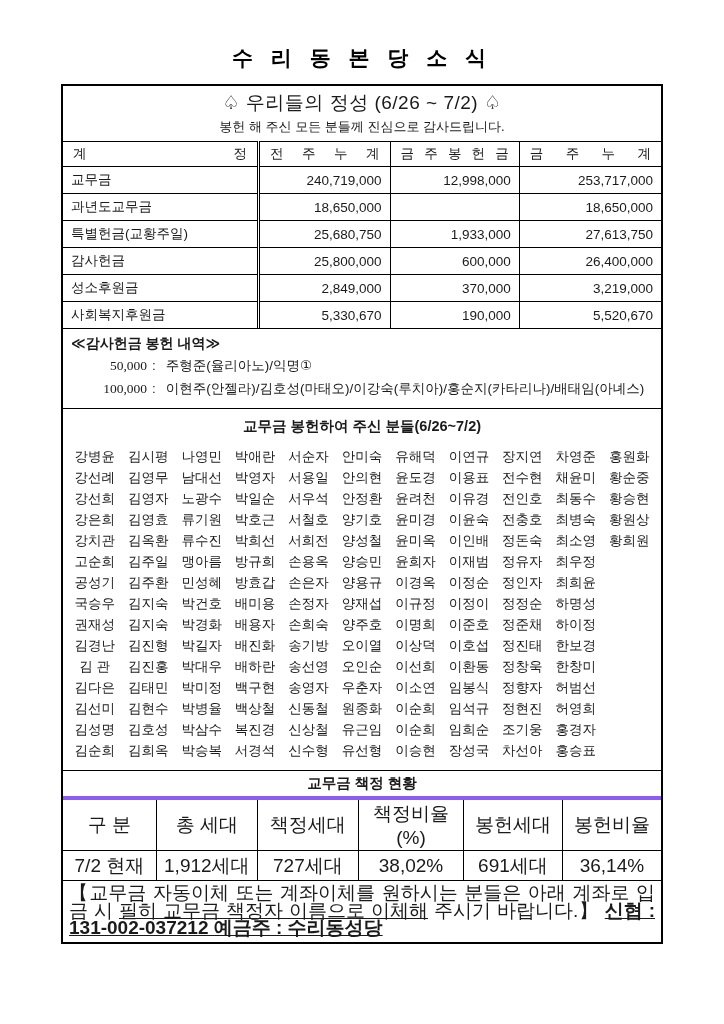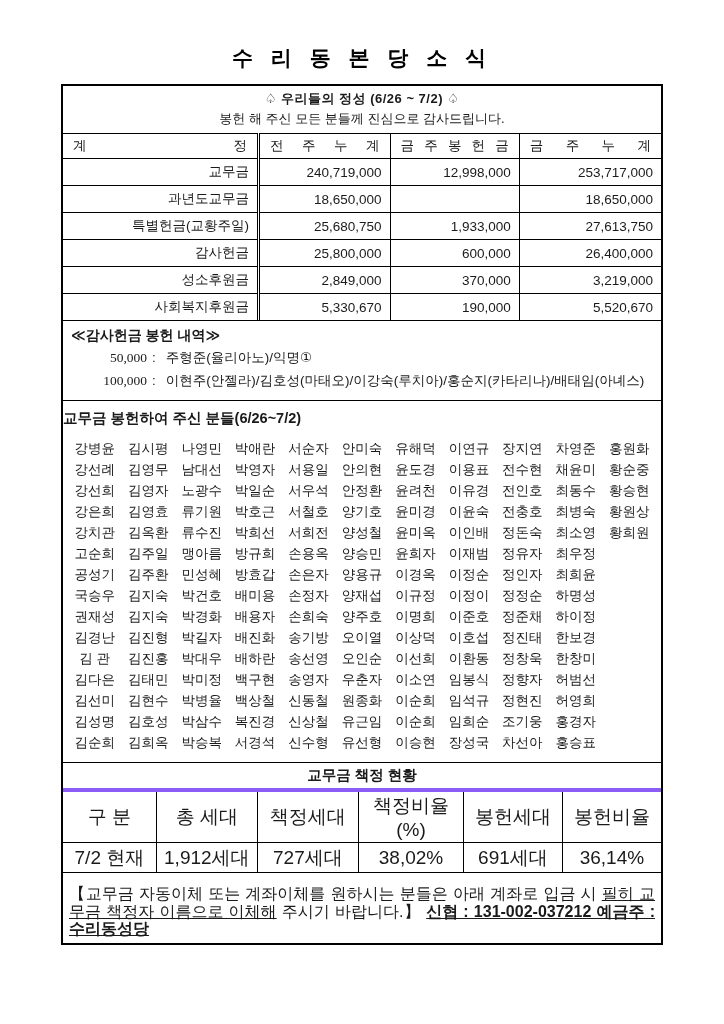--- a/index.html
+++ b/index.html
@@ -20,67 +20,67 @@
     letter-spacing: 6px;
     color: #000000;
   }
 
   .sheet { border: 2px solid #000; }
   .sheet section { border-top: 1px solid #000; }
   .sheet section:first-child { border-top: none; }
 
   
   .sec-header { text-align: center; padding: 4px 0 5px; }
-  .sec-header-title { font-weight: bold; font-size: 13px; letter-spacing: 0.5px; }
+  .sec-header-title { font-weight: normal; font-size: 19px; letter-spacing: 0.5px; }
   .sec-header-sub { font-size: 13px; margin-top: 2px; }
 
   
   table { border-collapse: collapse; width: 100%; }
   .money { font-size: 13.5px; }
   .money th, .money td { border: 1px solid #000; padding: 0 8px; }
   .money tr > *:first-child { border-left: none; }
   .money tr > *:last-child { border-right: none; }
   .money tbody tr:last-child > * { border-bottom: none; }
   .money th {
     font-weight: normal; height: 24px;
     text-align: justify; text-align-last: justify;
     padding: 0 10px;
   }
   .money td { height: 26px; }
-  .money td.label { text-align: right; }
+  .money td.label { text-align: left; }
   .money td.num { text-align: right; }
   .money .dbl { border-right: 3px double #000; }
 
   
   .thanks { padding: 6px 8px 9px; font-size: 13.5px; }
   .thanks-title { font-weight: bold; font-size: 14px; }
   .thanks-line { padding-left: 10px; line-height: 21px; margin-top: 2px; }
   .amt { display: inline-block; width: 66px; text-align: right; font-family: Liberation Serif, serif; }
   .colon { margin: 0 10px 0 5px; }
 
   
   .donors { padding-bottom: 9px; }
-  .donors-title { text-align: left; font-weight: bold; font-size: 14.5px; padding: 8px 0 10px; }
+  .donors-title { text-align: center; font-weight: bold; font-size: 14.5px; padding: 8px 0 10px; }
   .donors-grid {
     display: grid; grid-template-columns: repeat(11, 1fr);
     font-size: 13.5px; line-height: 21px; padding: 0 5px;
   }
   .donor-cell { text-align: center; white-space: nowrap; }
 
   
   .assess-title { text-align: center; font-weight: bold; font-size: 14.5px; padding: 3px 0; border-bottom: 4px solid #8b5cf6; }
   .assess table { font-size: 19px; }
   .assess th, .assess td { border: 1px solid #000; text-align: center; font-weight: normal; }
   .assess tr > *:first-child { border-left: none; }
   .assess tr > *:last-child { border-right: none; }
   .assess thead th { height: 24px; border-top: none; }
   .assess tbody td { height: 27px; border-bottom: none; }
 
   
-  .notice { padding: 12px 6px 5px; font-size: 16px; line-height: 17.5px; text-align: justify; }
+  .notice { padding: 3px 6px 5px; font-size: 19px; line-height: 17.5px; text-align: justify; }
   .notice p { margin: 0; }
   .u { text-decoration: underline; }
   .bank { font-weight: bold; text-decoration: underline; }
 </style>
 </head>
 <body>
 
 <div class="page">
 
   <h1 class="doc-title">수 리 동 본 당 소 식</h1>

